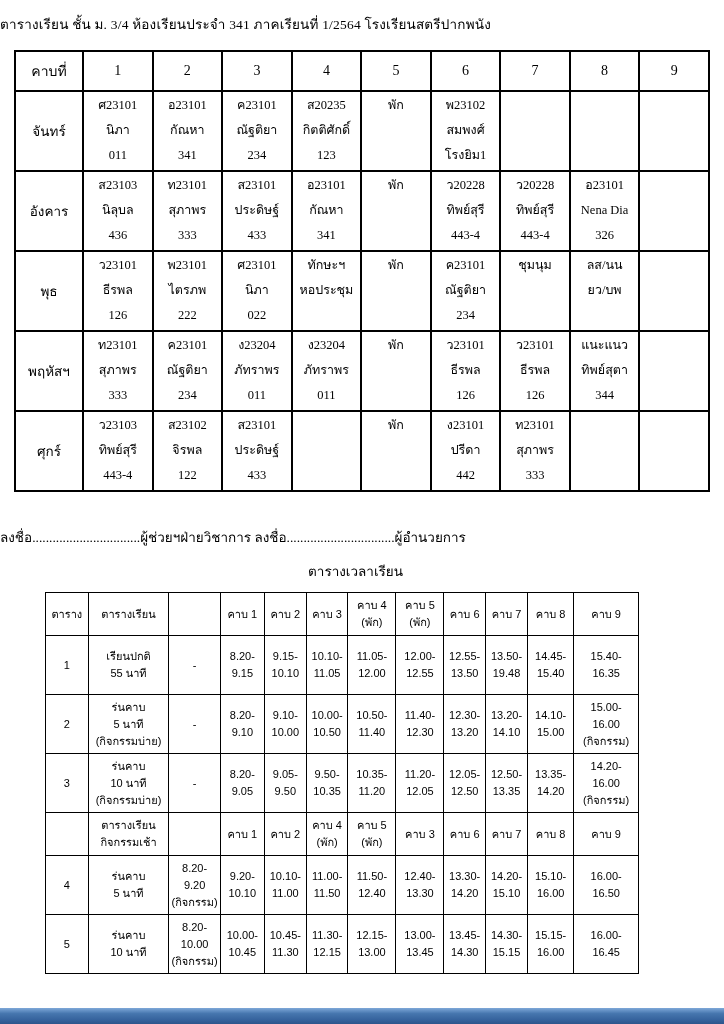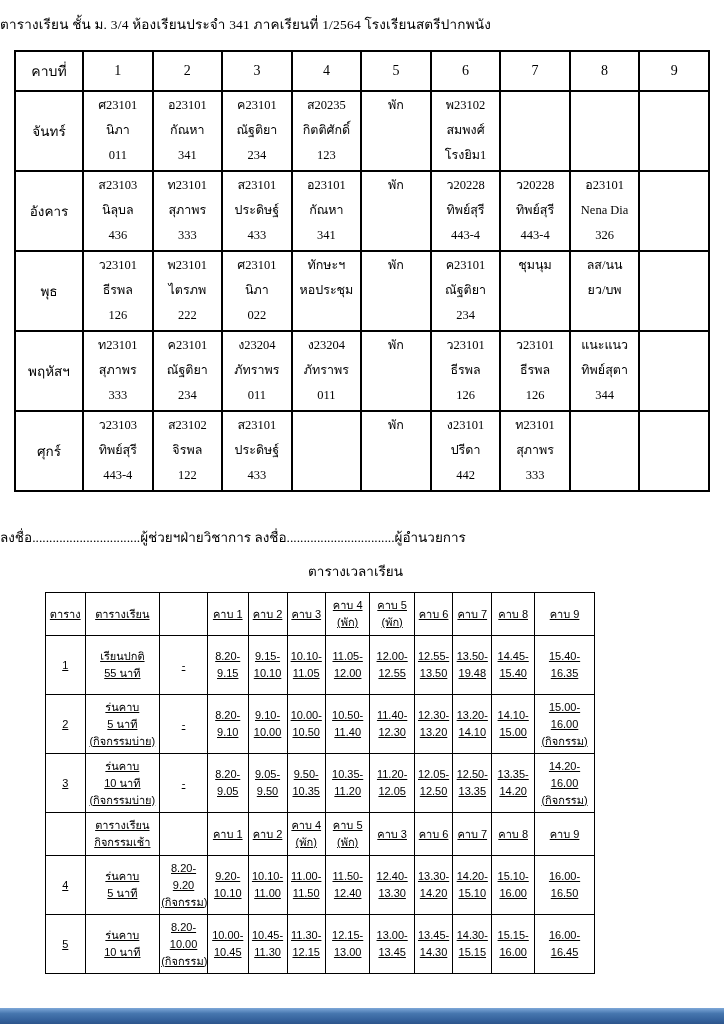--- a/index.html
+++ b/index.html
@@ -32,24 +32,23 @@
   }
   
   .signature-line{
     position:absolute;top:526px;left:0;width:724px;text-align:left;font-size:13.5px;
   }
   .schedule-subtitle{
     position:absolute;top:560px;left:0;width:711px;text-align:center;font-size:13.5px;
   }
   
   .sched-table{
-    position:absolute;left:45px;top:592px;width:550px;
+    position:absolute;left:45px;top:592px;width:594px;
     font-family:"Liberation Sans","DejaVu Sans",sans-serif;
     font-size:11px;
-    text-decoration:underline;
   }
   .sched-table th,.sched-table td{
     border:1px solid #000;text-align:center;vertical-align:middle;
     font-weight:normal;white-space:pre-line;line-height:17px;padding:1px 1px;
   }
   .sched-table tr.s-head th{height:40px;}
   .sched-table tr.s-row th,.sched-table tr.s-row td{height:56px;}
   
   .bottom-bar{
     position:absolute;left:0;top:1008px;width:724px;height:16px;

